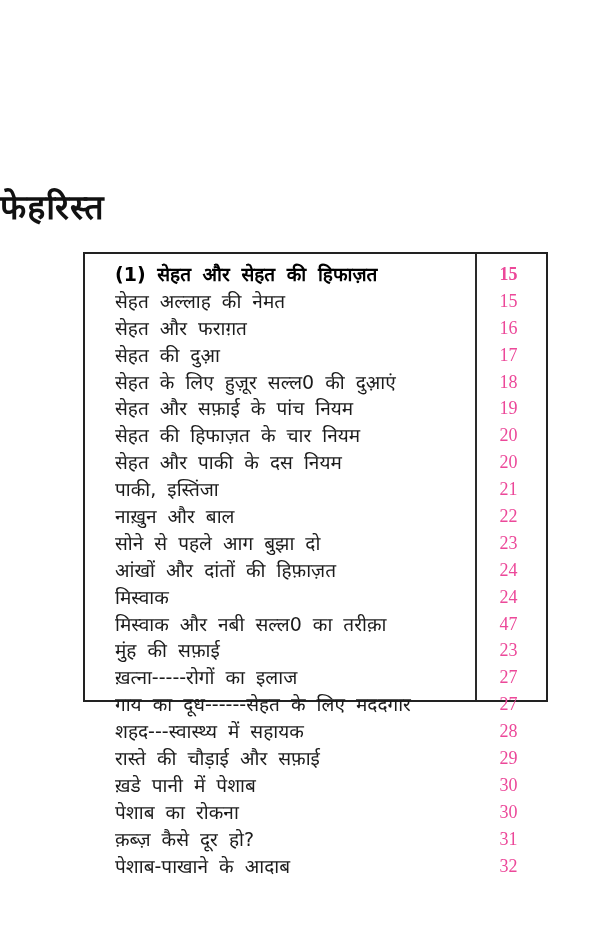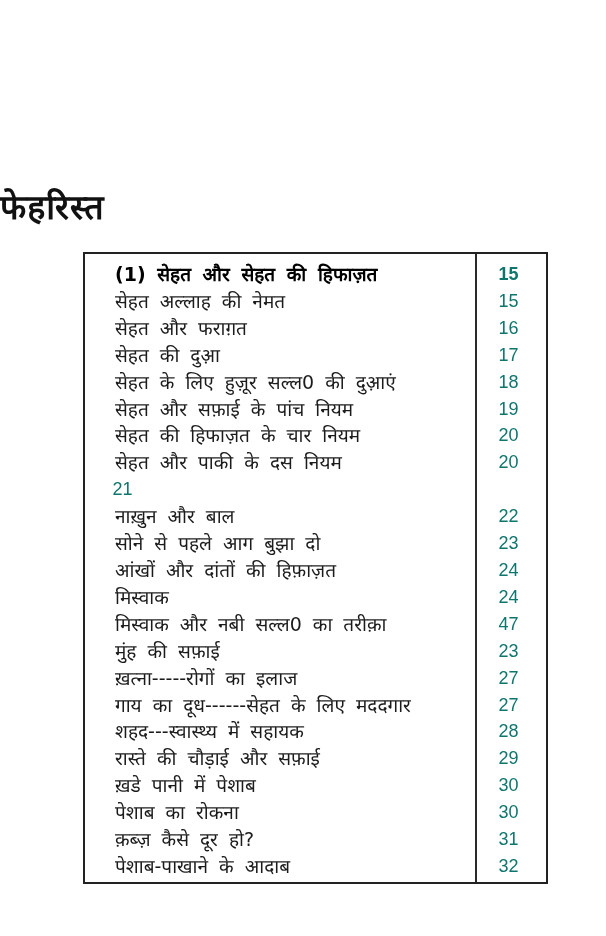--- a/index.html
+++ b/index.html
@@ -21,21 +21,21 @@
     width: 100%;
     text-align: left;
     font-size: 34px;
     font-weight: 700;
     letter-spacing: 1px;
     color: #111111;
   }
   .toc-box {
     position: absolute;
     left: 83px; top: 252px;
-    width: 465px; height: 632px;
+    width: 465px; height: 450px;
     border: 2px solid #222222;
     background: #ffffff;
   }
   .toc-divider {
     position: absolute;
     top: 0; bottom: 0;
     left: 390px;
     width: 1.5px;
     background: #2a2a2a;
   }
@@ -57,23 +57,23 @@
   .toc-label {
     flex: 1 1 auto;
     padding-left: 30px;
     word-spacing: 5px;
     overflow: hidden;
   }
   .toc-row.bold .toc-label { padding-left: 30px; }
   .toc-page {
     flex: 0 0 75px;
     text-align: center;
-    font-family: Liberation Sans, sans-serif;
+    font-family: Liberation Serif, serif;
     font-size: 18px;
-    color: #0f766e;
+    color: #ec4899;
   }
   .toc-row.bold { font-weight: 700; color: #000000; }
   .toc-row.bold .toc-page { font-weight: 700; }
 </style>
 </head>
 <body>
 
 <div class="page">
 
   <div class="page-title">फेहरिस्त</div>
@@ -106,20 +106,21 @@
   </div>
         <div class="toc-row">
     <span class="toc-label">सेहत की हिफाज़त के चार नियम</span>
     <span class="toc-page">20</span>
   </div>
         <div class="toc-row">
     <span class="toc-label">सेहत और पाकी के दस नियम</span>
     <span class="toc-page">20</span>
   </div>
         <div class="toc-row">
+    <span class="toc-label">पाकी, इस्तिंजा</span>
     <span class="toc-page">21</span>
   </div>
         <div class="toc-row">
     <span class="toc-label">नाख़ुन और बाल</span>
     <span class="toc-page">22</span>
   </div>
         <div class="toc-row">
     <span class="toc-label">सोने से पहले आग बुझा दो</span>
     <span class="toc-page">23</span>
   </div>

